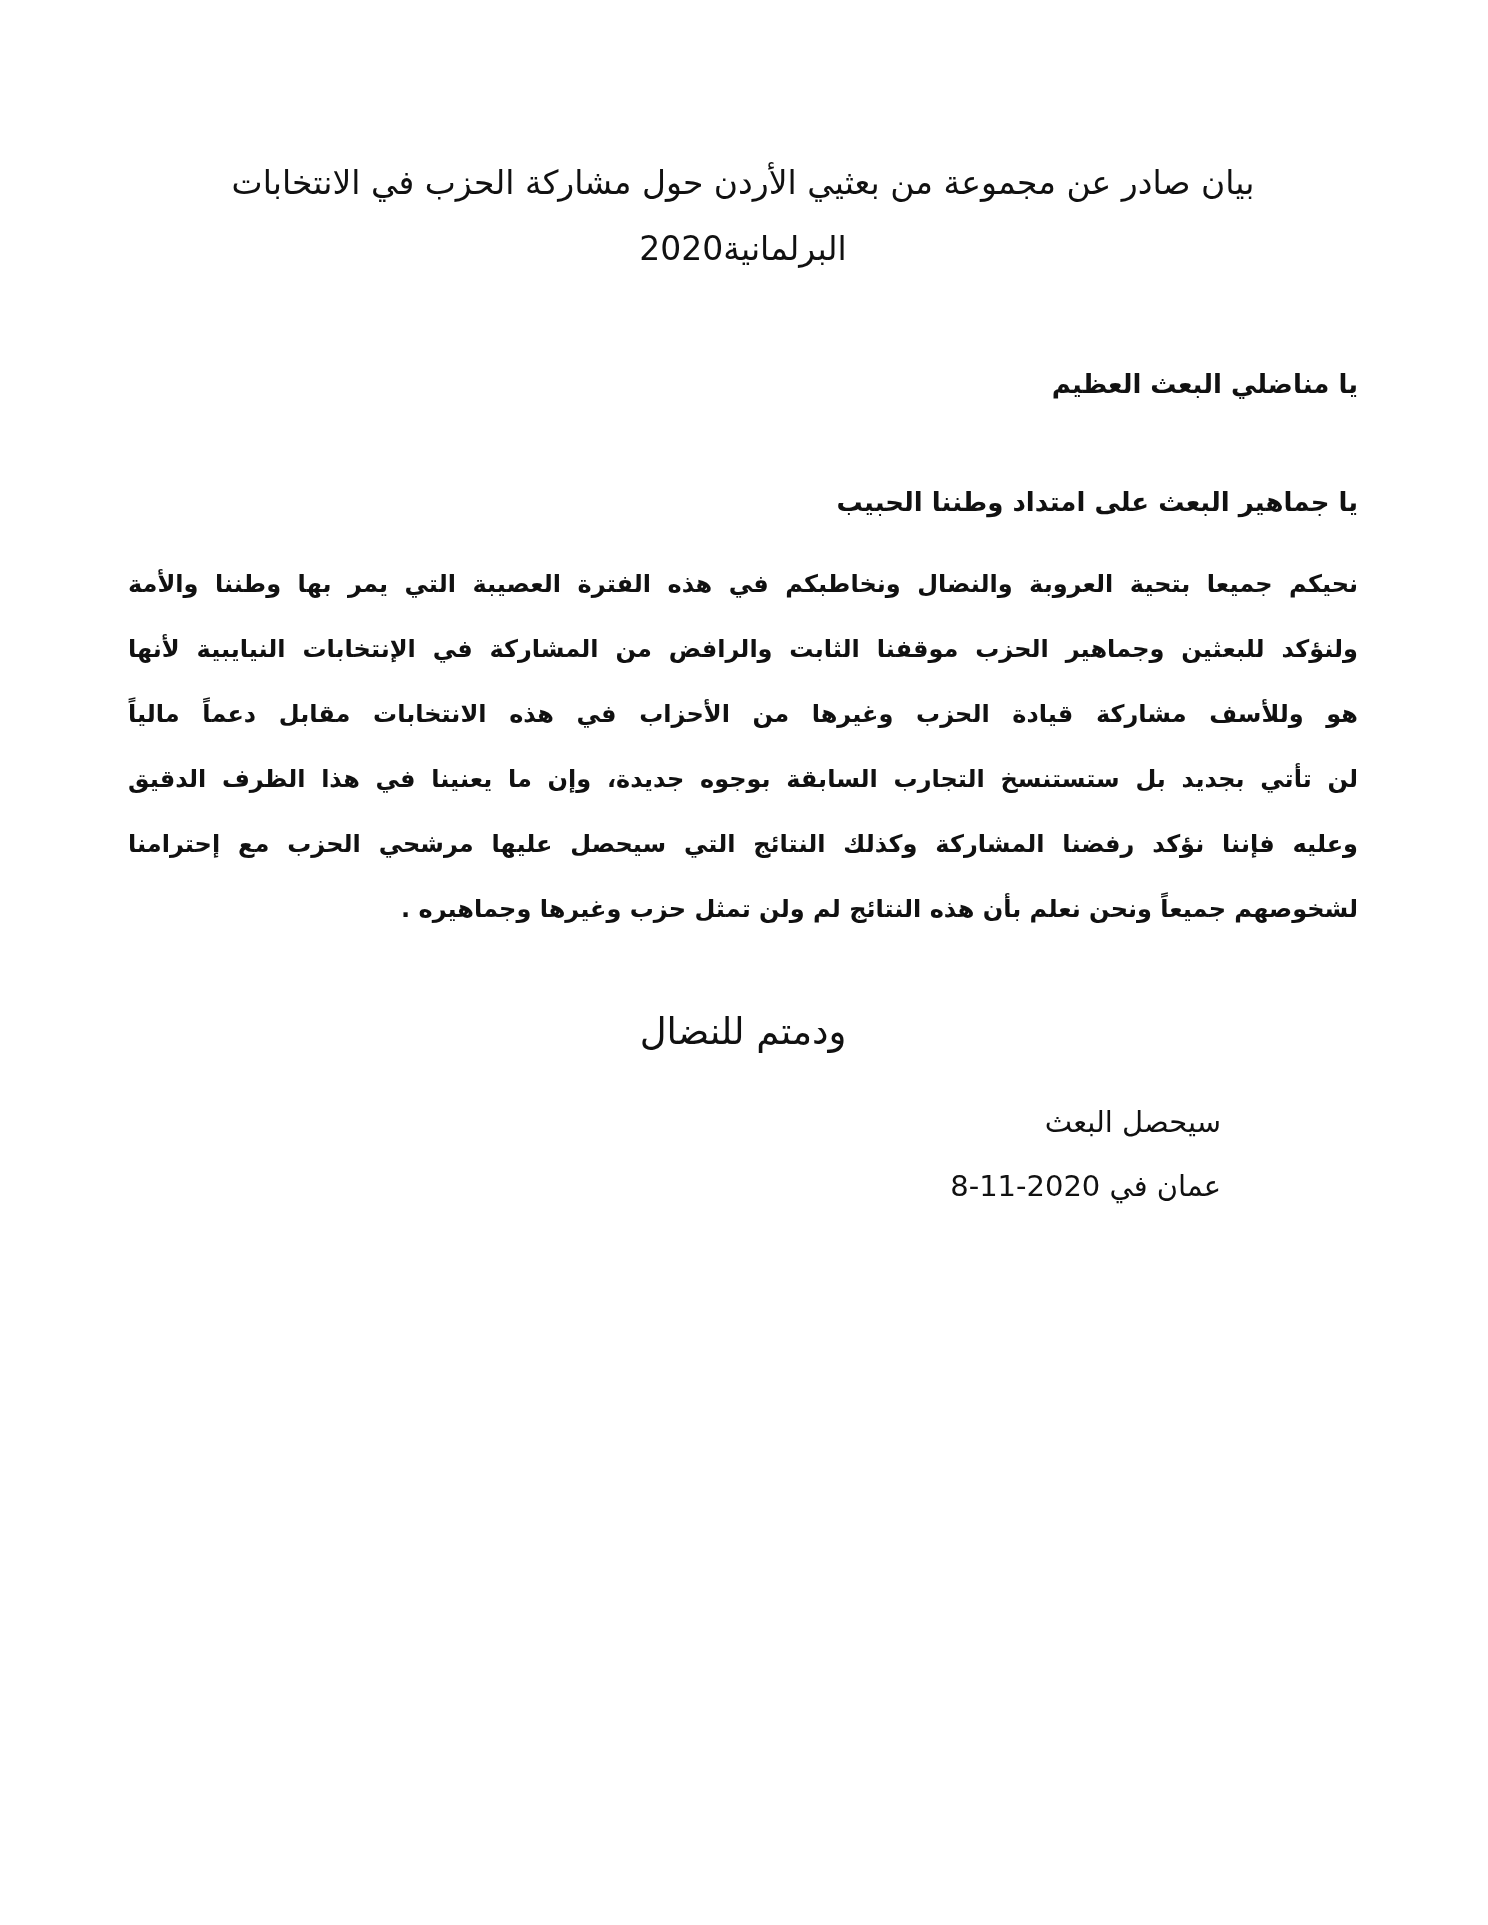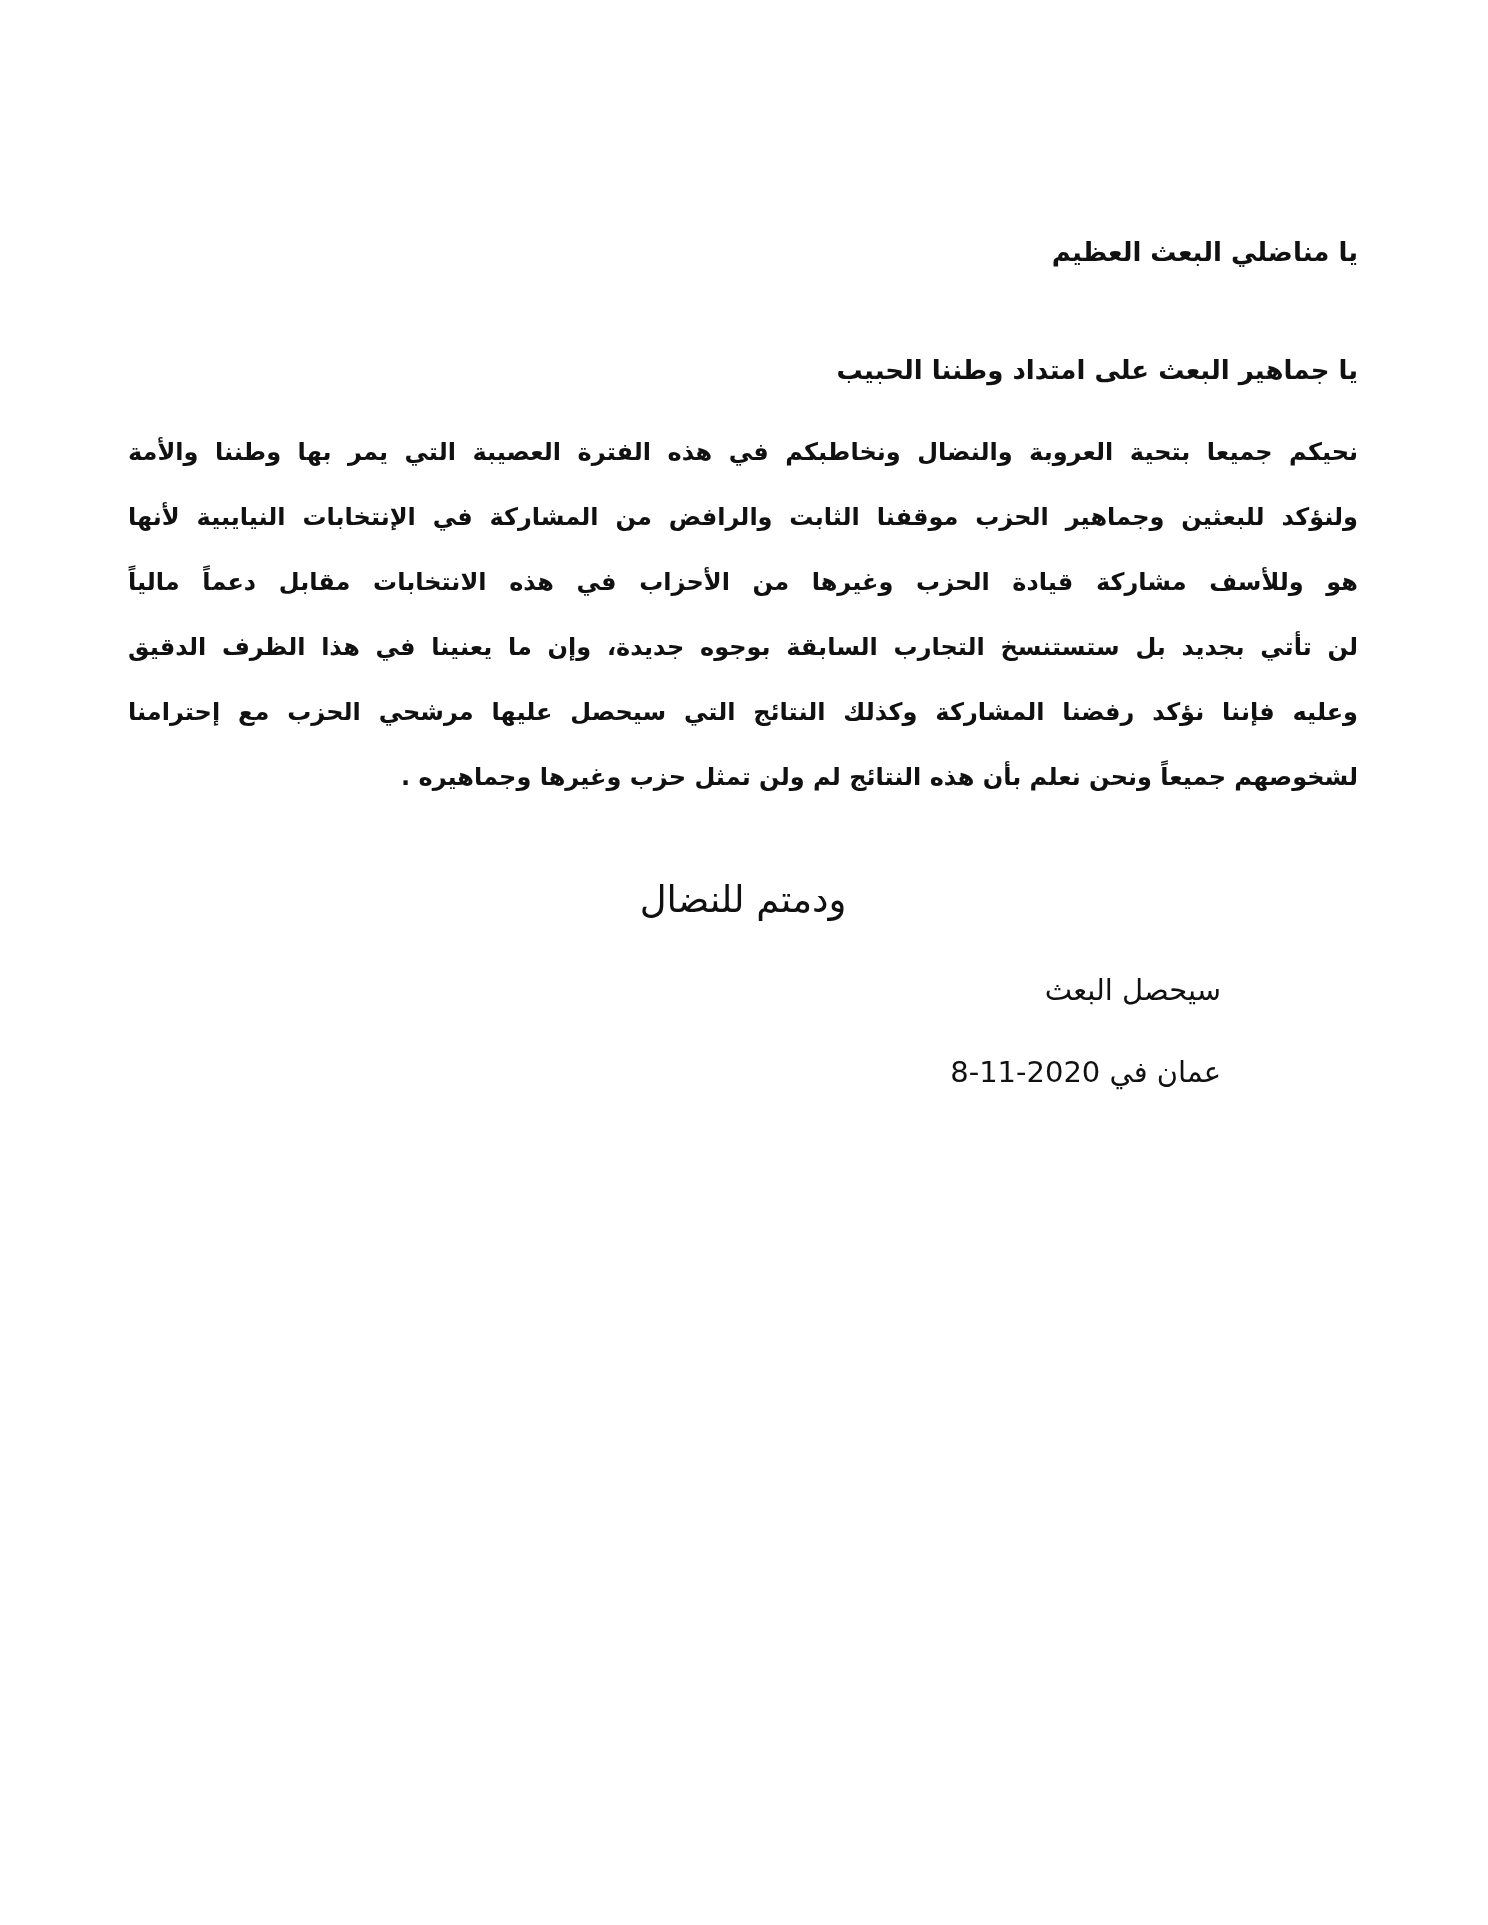--- a/index.html
+++ b/index.html
@@ -59,29 +59,33 @@
     text-align: right;
     padding-left: 0;
     padding-right: 137px;
     font-size: 29px;
   }
   .signature {
     margin-top: 42px;
     line-height: 48px;
   }
   .dateline {
-    margin-top: 34px;
+    margin-top: 16px;
     line-height: 48px;
   }
 </style>
 </head>
 <body>
 
 <div class="page">
 
+  <div class="title">
+    <div>بيان صادر عن مجموعة من بعثيي الأردن حول مشاركة الحزب في الانتخابات</div>
+    <div>البرلمانية2020</div>
+  </div>
 
   <div class="salutation first">يا مناضلي البعث العظيم</div>
 
   <div class="salutation second">يا جماهير البعث على امتداد وطننا الحبيب</div>
 
   <div class="body-text">
     <div class="jline">نحيكم جميعا بتحية العروبة والنضال ونخاطبكم في هذه الفترة العصيبة التي يمر بها وطننا والأمة</div>
     <div class="jline">ولنؤكد للبعثين وجماهير الحزب موقفنا الثابت والرافض من المشاركة في الإنتخابات النيايبية لأنها</div>
     <div class="jline">هو وللأسف مشاركة قيادة الحزب وغيرها من الأحزاب في هذه الانتخابات مقابل دعماً مالياً</div>
     <div class="jline">لن تأتي بجديد بل ستستنسخ التجارب السابقة بوجوه جديدة، وإن ما يعنينا في هذا الظرف الدقيق</div>

